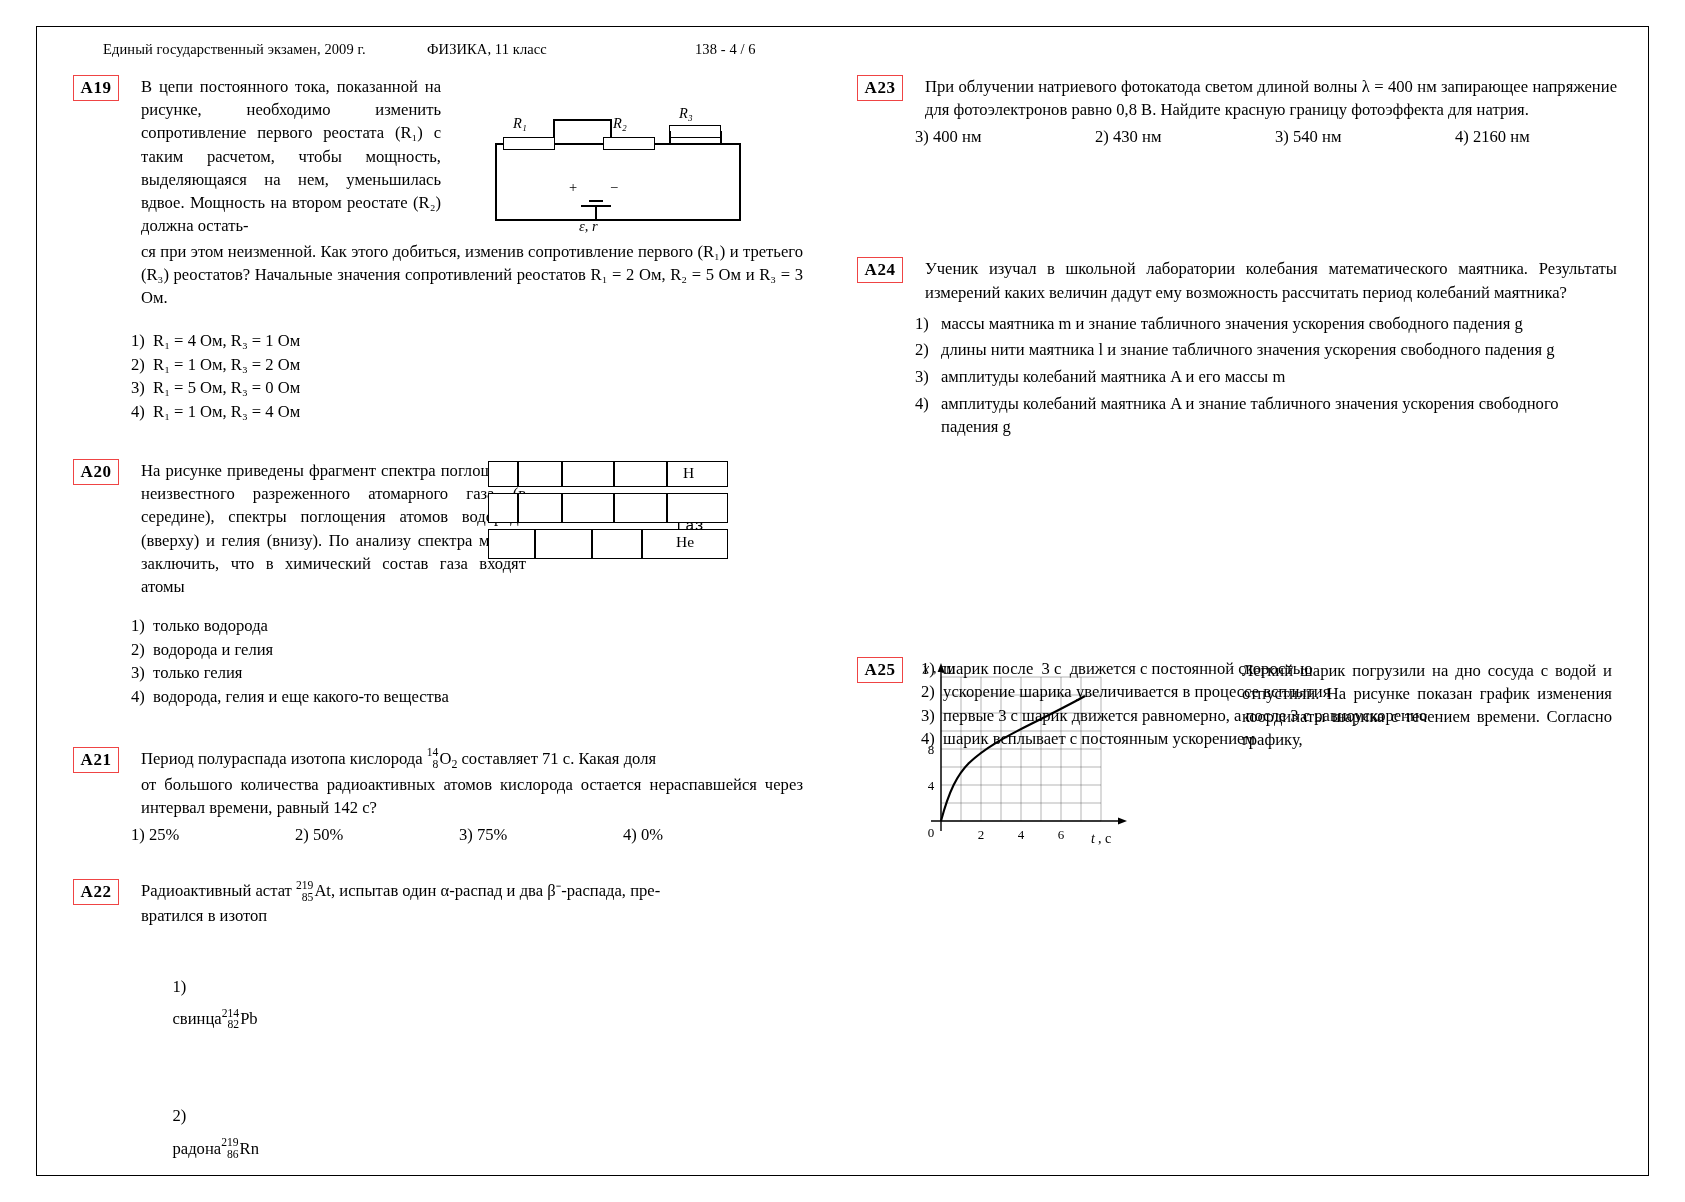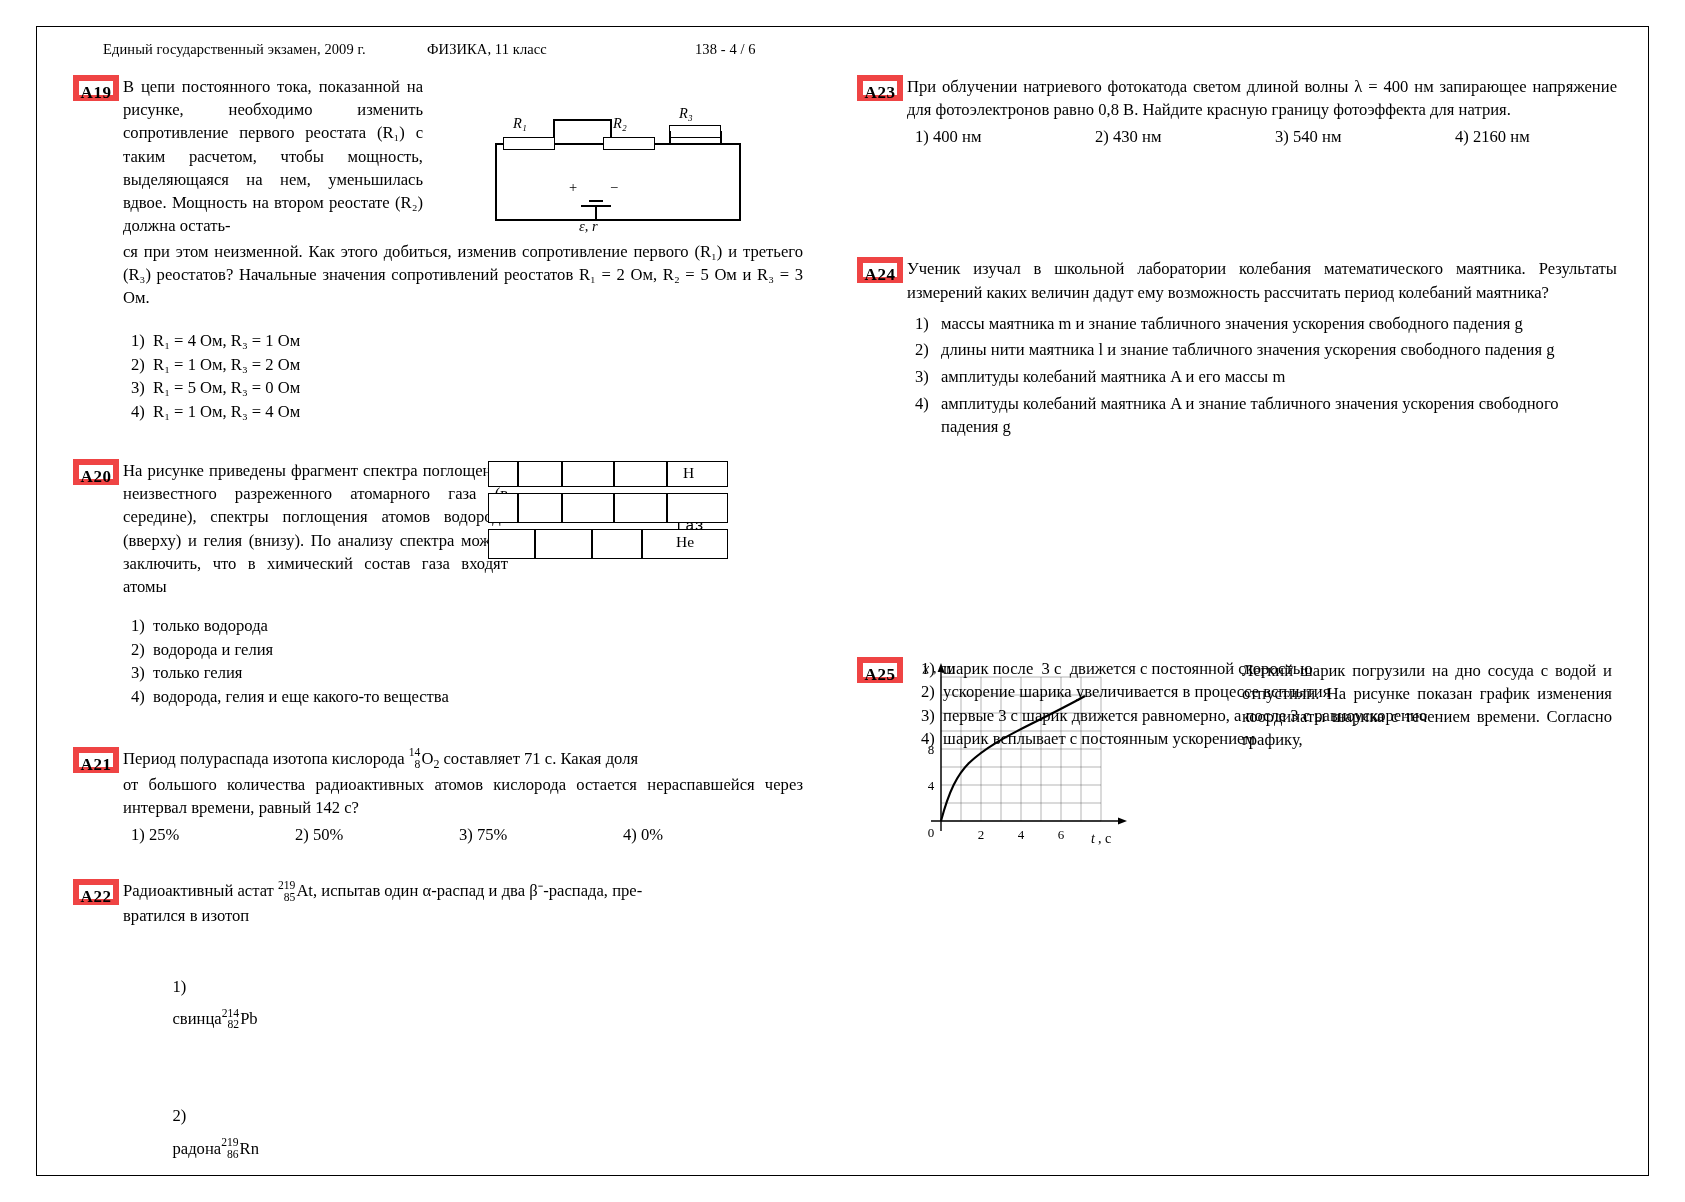--- a/index.html
+++ b/index.html
@@ -54,30 +54,30 @@
   .task {
     position: relative;
     margin-bottom: 22px;
   }
   .tag {
     position: absolute;
     left: 0;
     top: 0;
     width: 46px;
     height: 26px;
-    border: 6px solid #ef4444;
+    border: 1px solid #ef4444;
     box-sizing: border-box;
     font-weight: bold;
     font-size: 17px;
     text-align: center;
     line-height: 24px;
     letter-spacing: 0.5px;
   }
   .body {
-    margin-left: 50px;
+    margin-left: 68px;
     font-size: 16.6px;
     line-height: 1.40;
     text-align: justify;
   }
   .nojust { text-align: left; }
 
   .opts {
     margin-left: 58px;
     margin-top: 20px;
     font-size: 16.6px;
@@ -322,21 +322,21 @@
       </div>
     </div>
   </div>
 
   <div class="col-right">
 
     <div class="task">
       <div class="tag">А23</div>
       <div class="body">При облучении натриевого фотокатода светом длиной волны λ = 400 нм запирающее напряжение для фотоэлектронов равно 0,8 В. Найдите красную границу фотоэффекта для натрия.</div>
       <div class="opt-inline-row">
-        <span style="width:180px;">1)  400 нм</span>
+        <span style="width:180px;">3)  400 нм</span>
         <span style="width:180px;">2)  430 нм</span>
         <span style="width:180px;">3)  540 нм</span>
         <span>4)  2160 нм</span>
       </div>
     </div>
 
     <div class="task" style="margin-top:110px;">
       <div class="tag">А24</div>
       <div class="body">Ученик изучал в школьной лаборатории колебания математического маятника. Результаты измерений каких величин дадут ему возможность рассчитать период колебаний маятника?</div>
       <div class="opts opts-hang" style="margin-top:8px;">

